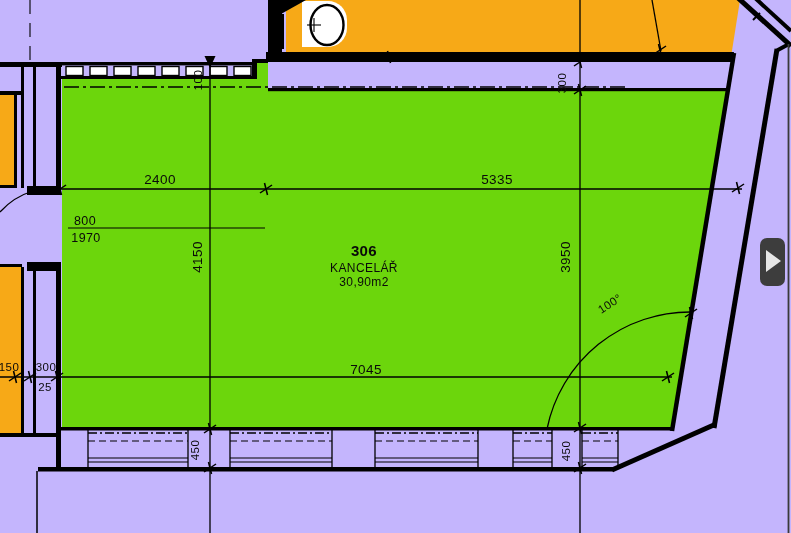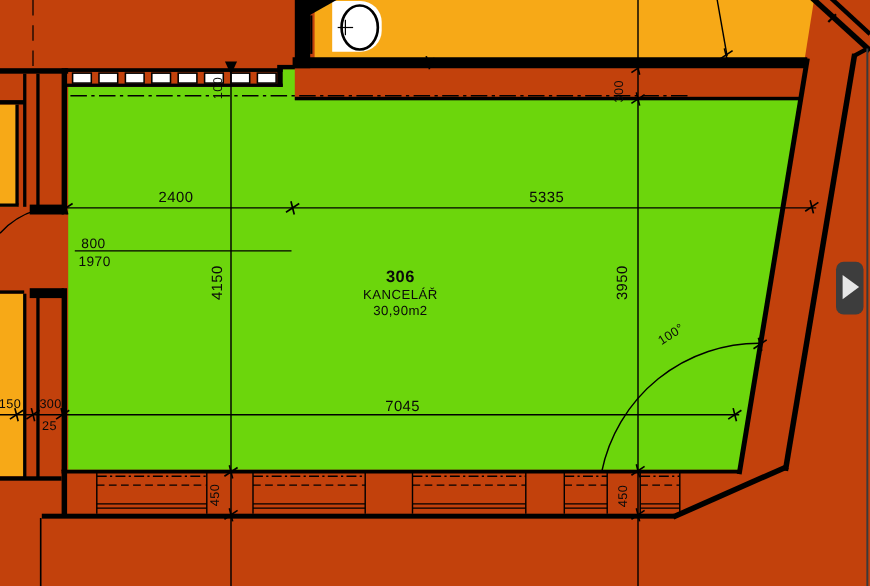--- a/index.html
+++ b/index.html
@@ -1,16 +1,16 @@
 <!DOCTYPE html>
 <html style="--room-fill: #6CD60C; --neighbor-fill: #F7A917; --wall-line: #000000; --panel-button: #3D3D3D;"><head>
 <meta charset="utf-8">
 <style>
   html,body{margin:0;padding:0;background:#ffffff;}
-  .canvas{position:relative;width:791px;height:533px;background:#c2410c;overflow:hidden;}
+  .canvas{position:relative;width:791px;height:533px;background:#c4b5fd;overflow:hidden;}
   svg{position:absolute;left:0;top:0;}
   svg text{font-family:"Liberation Sans", sans-serif;fill:#0a0a0a;letter-spacing:.4px;}
   .dim{font-size:13.5px;}
   .dimsmall{font-size:11.5px;}
   .dimmid{font-size:12.5px;}
   .roomno{font-size:15px;font-weight:bold;}
   .roomtxt{font-size:12px;}
   .thin{stroke:#000;stroke-width:1.3;fill:none;}
   .hair{stroke:#000;stroke-width:1.1;fill:none;}
   .wall{fill:#000;}

